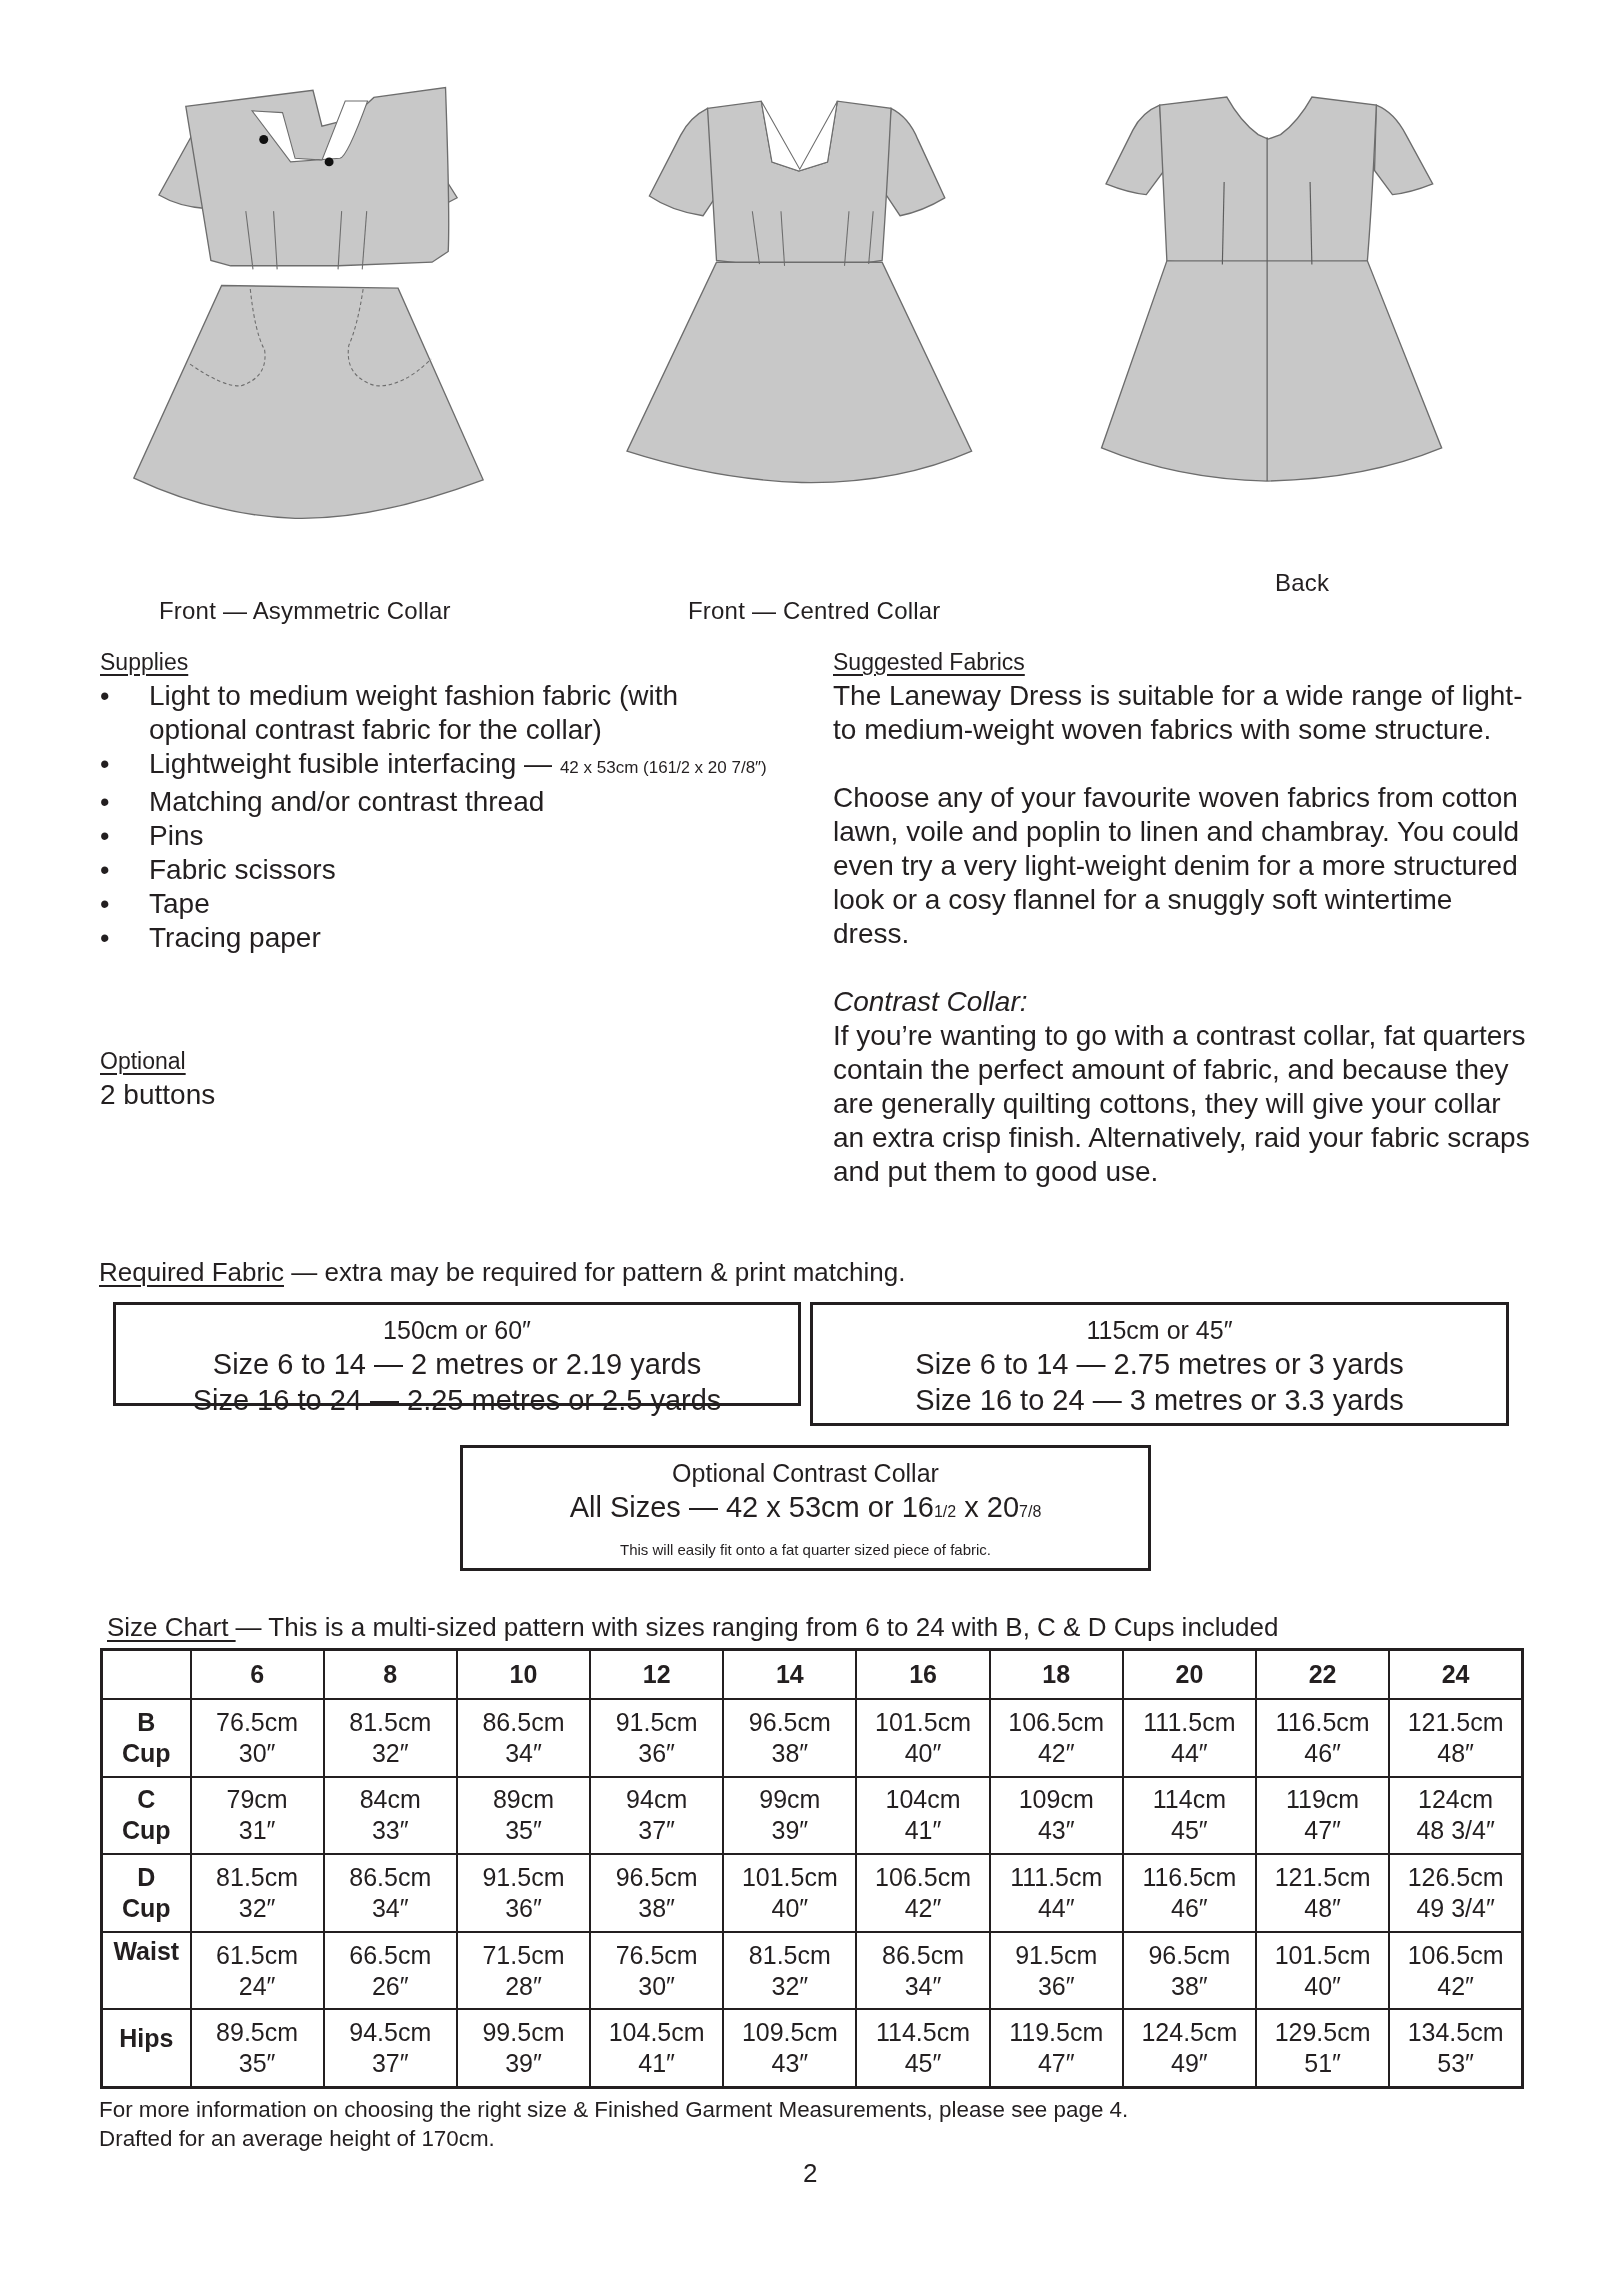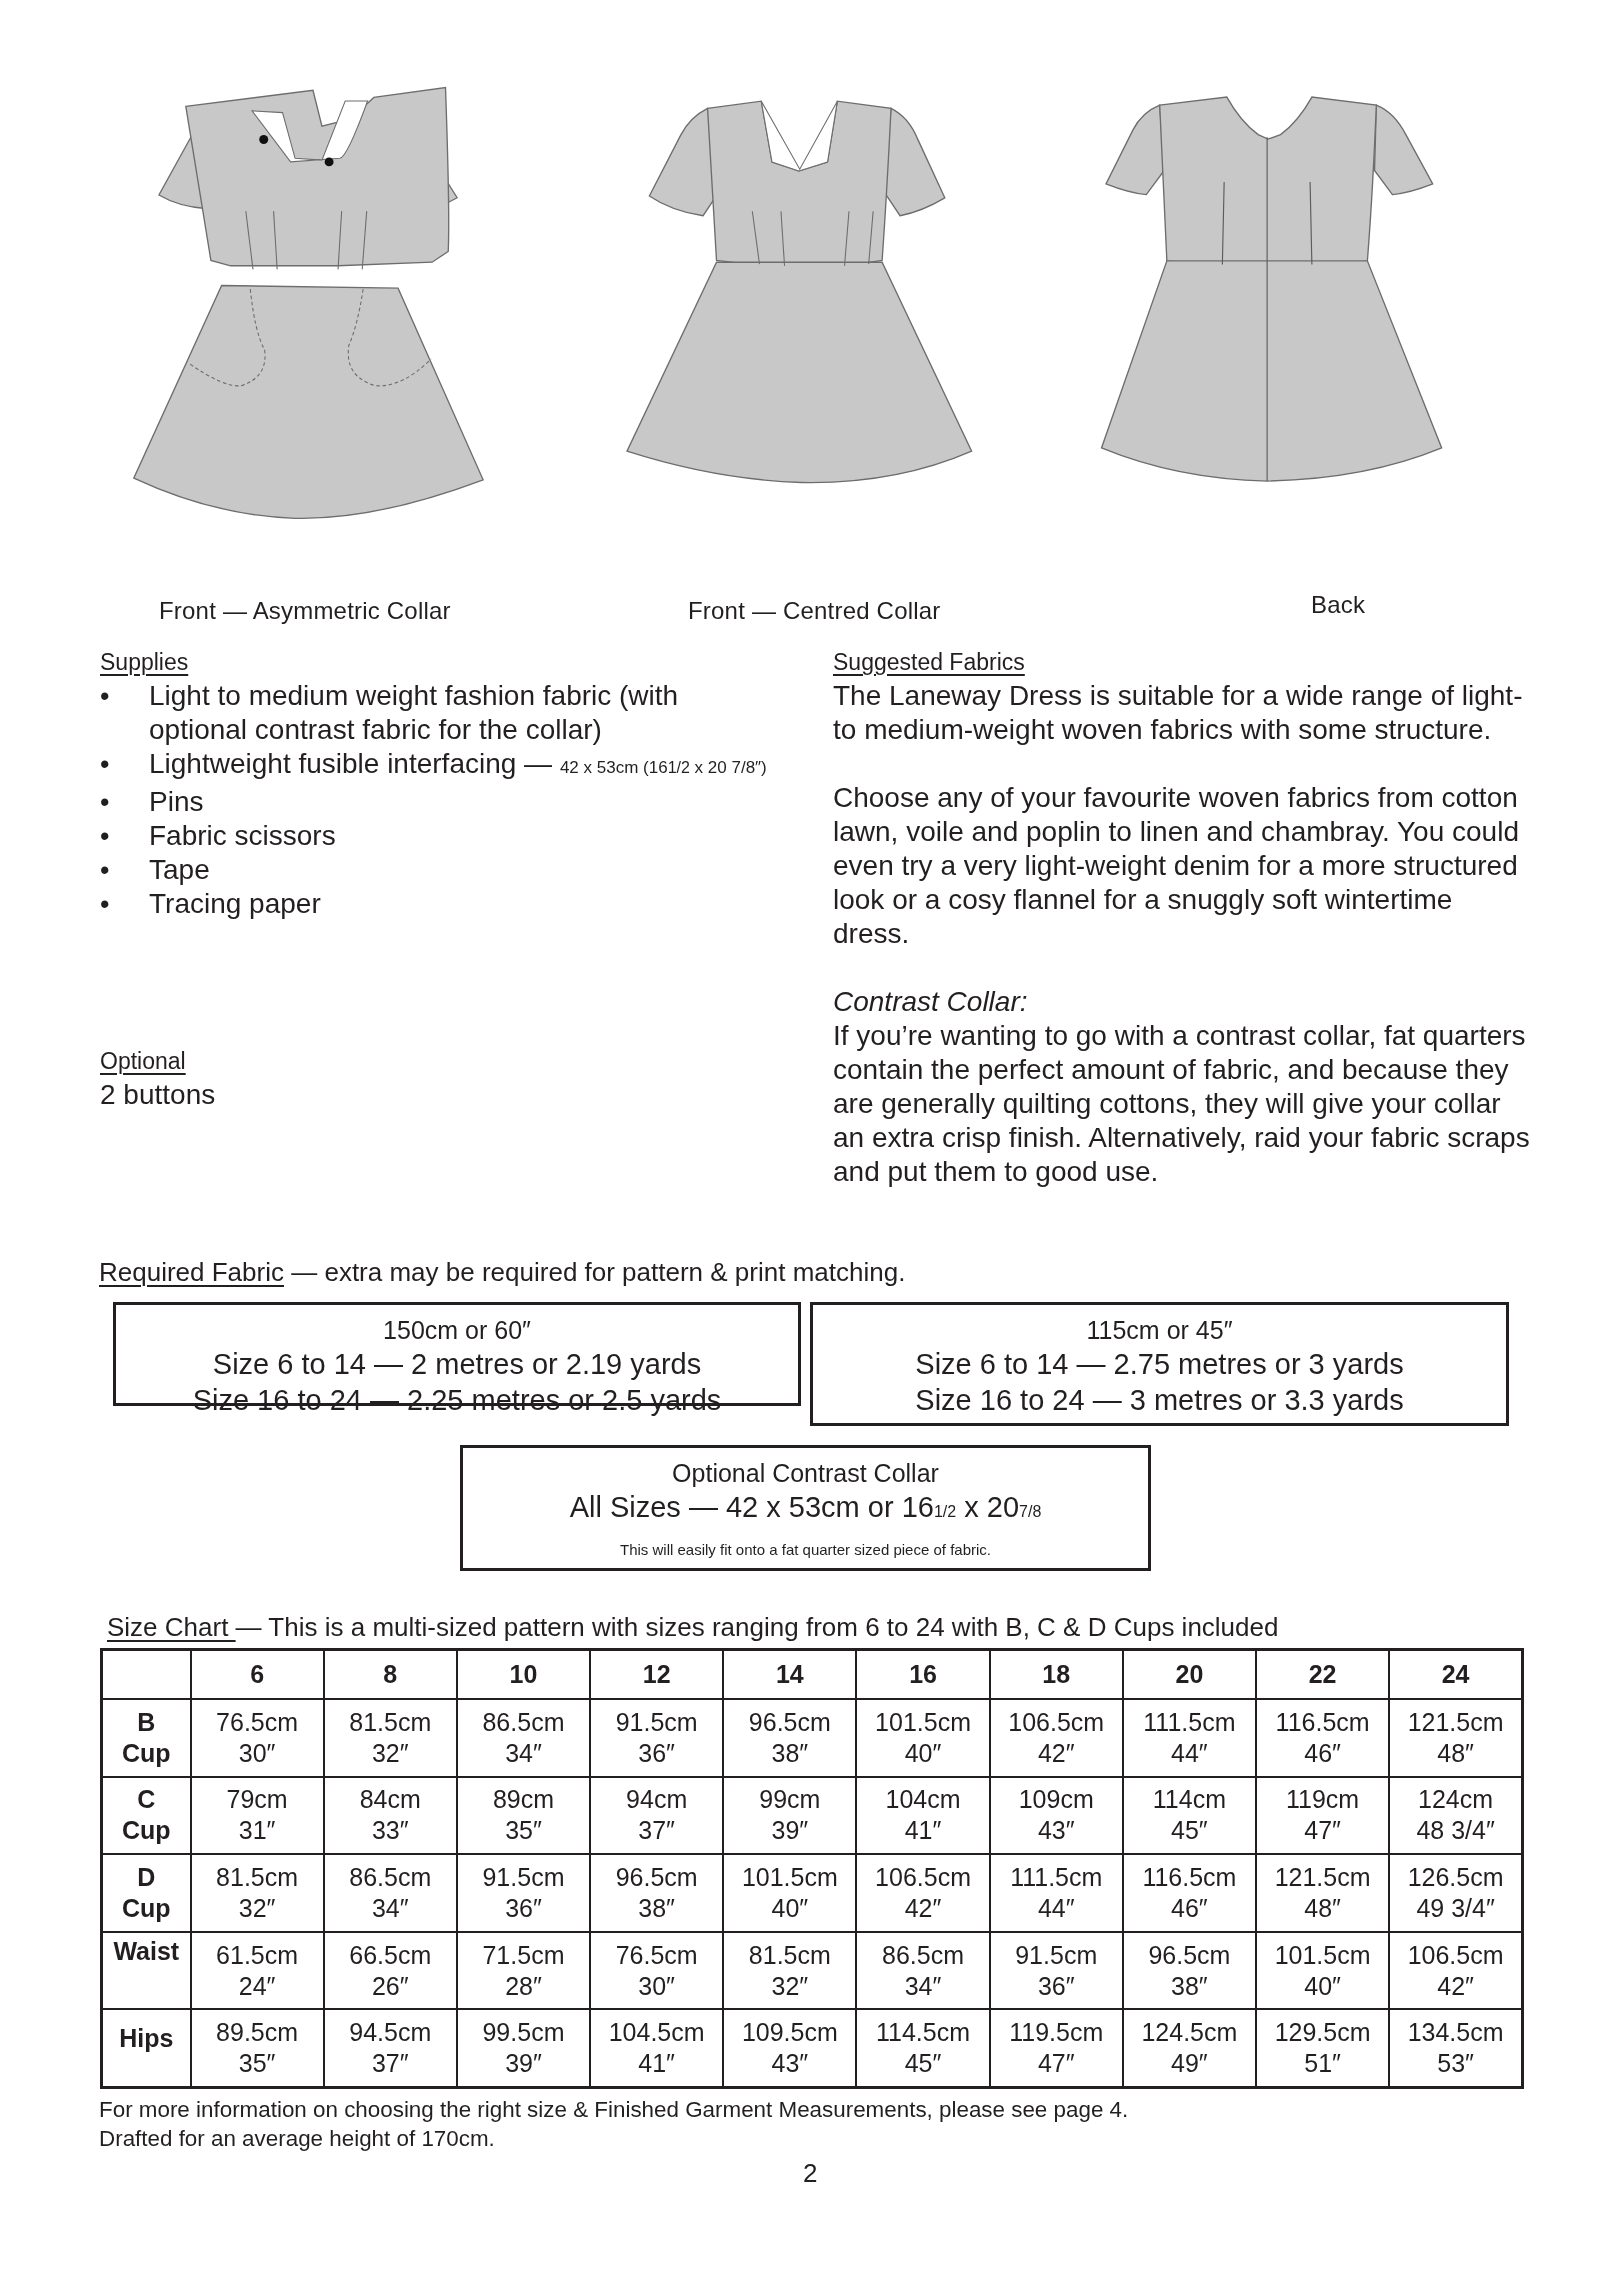--- a/index.html
+++ b/index.html
@@ -86,27 +86,28 @@
   </g>
   <g stroke="#5d5d5d" stroke-width="1.3" fill="none">
     <path d="M180,48 L180,432"></path>
     <path d="M132,98 L130,190"></path>
       <path d="M228,98 L230,190"></path>
   </g>
 </svg>
 
 <div class="abs caption" style="left:159px;top:597px;">Front — Asymmetric Collar</div>
 <div class="abs caption" style="left:688px;top:597px;">Front — Centred Collar</div>
-<div class="abs caption" style="left:1275px;top:591px;margin-left:36px;">Back</div>
+<div class="abs caption" style="left:1275px;top:569px;">Back</div>
 
 <div class="abs" style="left:100px;top:645px;width:681px;">
   <div class="section-title u" style="line-height:34px;">Supplies</div>
   <ul class="supplies">
     <li><span>Light to medium weight fashion fabric (with optional contrast fabric for the collar)</span></li>
     <li><span>Lightweight fusible interfacing — </span><span class="small">42 x 53cm (16</span><span class="frac">1/2</span><span class="small"> x 20 7/8″)</span></li>
+    <li><span>Matching and/or contrast thread</span></li>
     <li><span>Pins</span></li>
     <li><span>Fabric scissors</span></li>
     <li><span>Tape</span></li>
     <li><span>Tracing paper</span></li>
   </ul>
 </div>
 
 <div class="abs" style="left:100px;top:1044px;">
   <div class="section-title u" style="line-height:34px;">Optional</div>
   <div class="body-txt">2 buttons</div>

